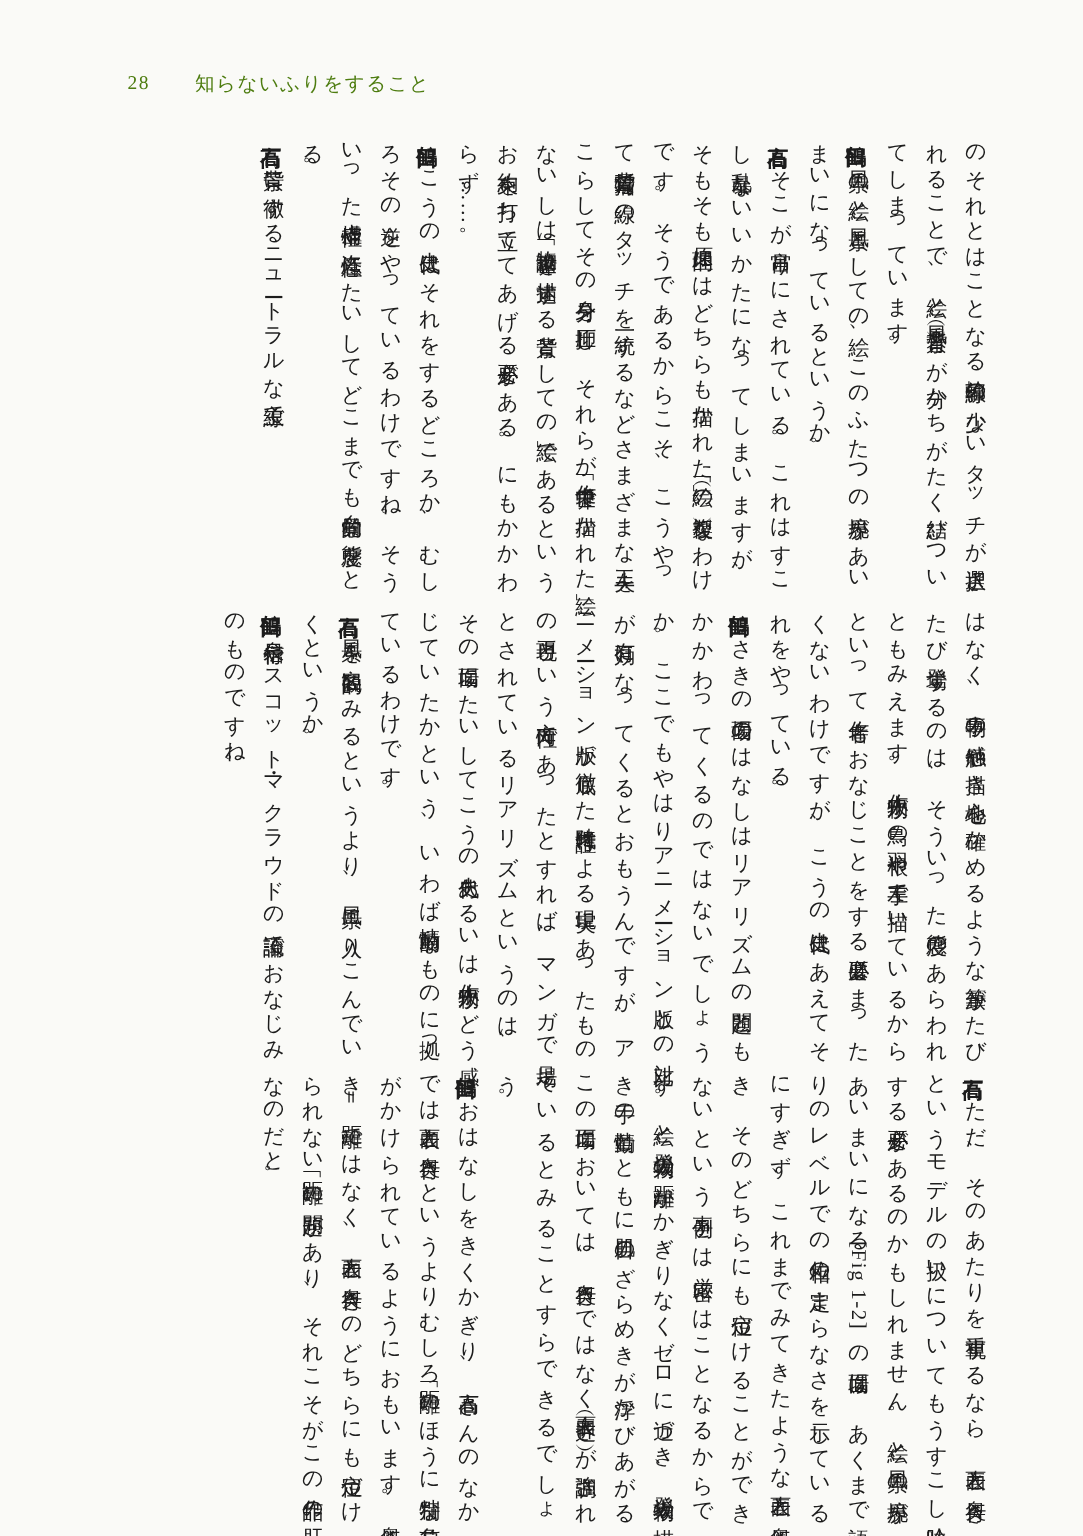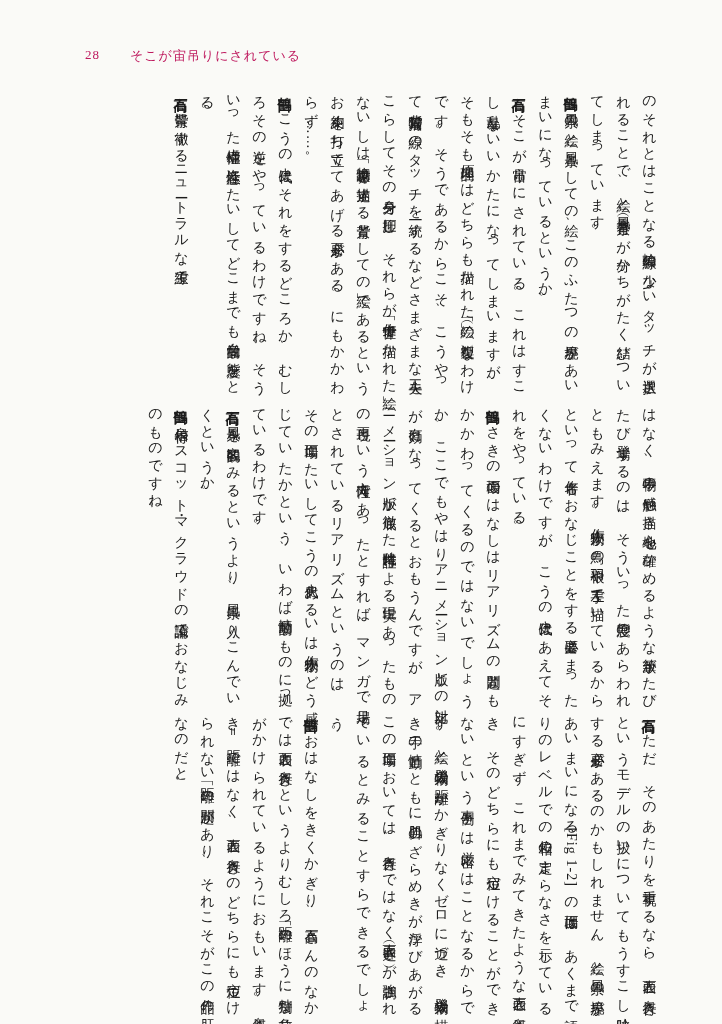--- a/index.html
+++ b/index.html
@@ -17,21 +17,21 @@
   }
   
   .running-header {
     position: absolute;
     top: 47px;
     left: 85px;
     font-size: 13px;
     letter-spacing: 1px;
     display: flex;
     gap: 30px;
-    color: #be185d;
+    color: #4d7c0f;
   }
   
   .tier {
     position: absolute;
     left: 84px;
     width: 578px;
     height: 302px;
     writing-mode: vertical-rl;
     text-orientation: mixed;
     font-size: 14px;
@@ -55,21 +55,21 @@
   }
   .speech {
     font-family: "Liberation Serif", "DejaVu Serif", serif;
   }
 </style>
 </head>
 <body>
 
 <header class="running-header">
   <span class="page-num">28</span>
-  <span class="head-title">そこが宙吊りにされている</span>
+  <span class="head-title">知らないふりをすること</span>
 </header>
 
 <section class="tier tier-top">
     <p class="para"><span class="speech">のそれとはことなる輪郭線の少ないタッチが選択されることで、絵と風景（背景）とが分かちがたく結びついてしまっています。</span></p>
     <p class="para"><b class="speaker">鶴田</b><span class="speech">風景の絵と風景としての絵、このふたつの境界があいまいになっているというか。</span></p>
     <p class="para"><b class="speaker">高石</b><span class="speech">そこが宙吊りにされている。これはすこし乱暴ないいかたになってしまいますが、そもそも原理的にはどちらも描かれた「絵」（の複製）なわけです。そうであるからこそ、こうやって背景描写の線のタッチを統一するなどさまざまな工夫をこらしてその身分を抑圧し、それらが「作中世界で描かれた絵」ないしは「物語世界を描述する背景としての絵」であるというお約束を打ち立ててあげる必要がある。にもかかわらず……。</span></p>
     <p class="para"><b class="speaker">鶴田</b><span class="speech">こうの史代はそれをするどころか、むしろその逆をやっているわけですね。そういった虚構性や恣意性にたいしてどこまでも自覚的な態度をとる。</span></p>
     <p class="para"><b class="speaker">高石</b><span class="speech">背景に徹するニュートラルな主線で</span></p>
   </section>
 <section class="tier tier-middle">

